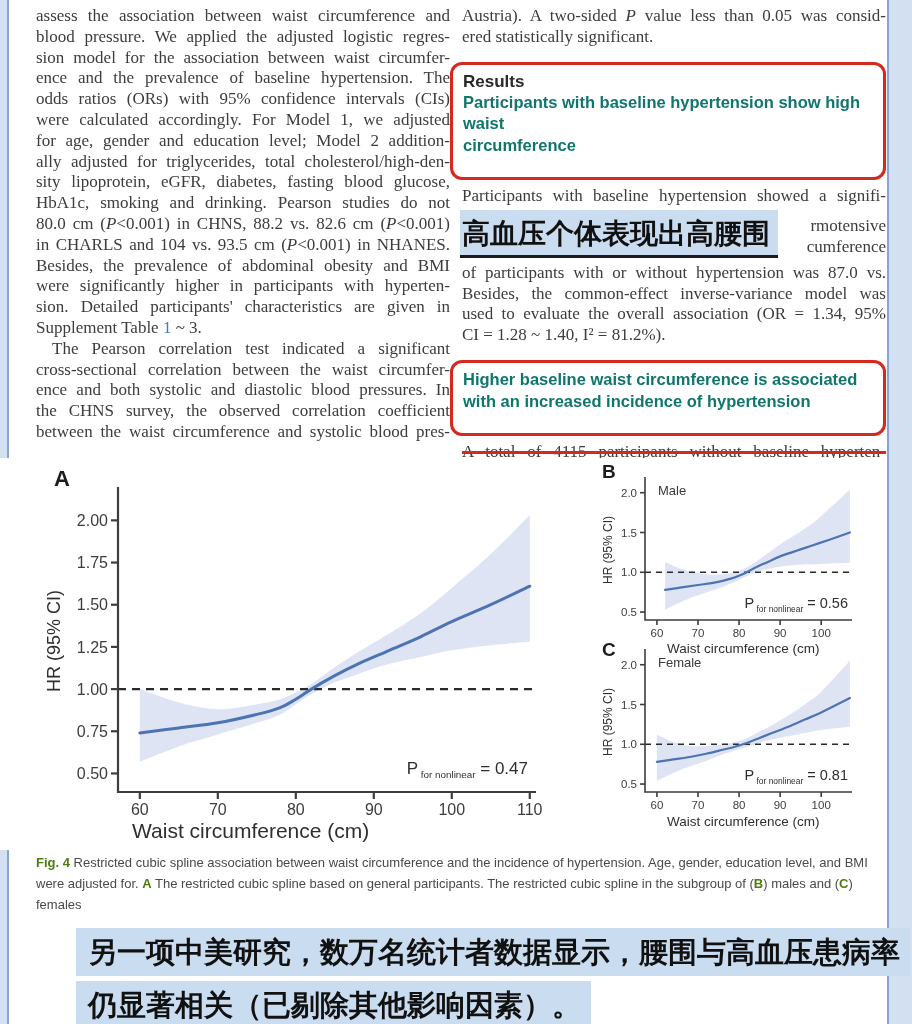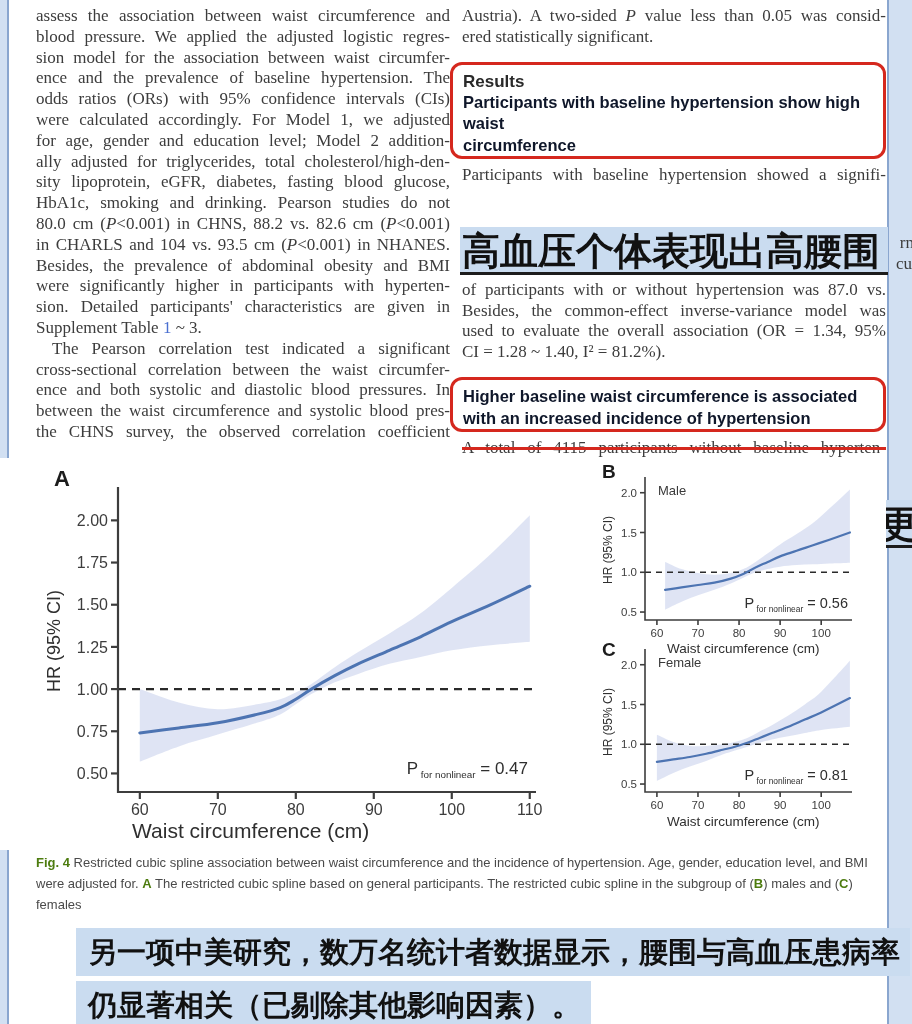--- a/index.html
+++ b/index.html
@@ -12,27 +12,27 @@
   .col-left{left:36px;width:414px;}
   .col-right{left:462px;width:424px;}
   .line{font:17px/20.8px "Liberation Serif",serif;color:#3c3c3c;
         text-align:justify;text-align-last:justify;white-space:normal;}
   .line.short{text-align-last:auto;}
   .line.ind{text-indent:16px;}
   .line .it{font-style:italic;}
   .line .link{color:var(--link-blue,#4a6fd0);}
   .line.struck{text-decoration:line-through;text-decoration-color:var(--accent-red,#d5281e);text-decoration-thickness:3px;}
   .redbox{border:3.5px solid var(--accent-red,#d5281e);border-radius:12px;
-          padding:6px 10px 0 10px;margin:14px 0 6px -12px;}
+          padding:6px 10px 21px 10px;margin:14px 0 6px -12px;}
   .redbox .rb-heading{font:700 17px/21px "Liberation Sans",sans-serif;color:#2a2a2a;}
-  .redbox .rb-line{font:700 16.5px/21.5px "Liberation Sans",sans-serif;color:#0f172a;}
+  .redbox .rb-line{font:700 16.5px/21.5px "Liberation Sans",sans-serif;color:#0f766e;}
   .ann{display:flex;align-items:flex-end;gap:8px;margin:3px 0 5px -2px;}
-  .ann-text{font-family:"Liberation Sans",sans-serif;font-size:38px;line-height:42px;
+  .ann-text{font-family:"Liberation Sans",sans-serif;font-size:28px;line-height:42px;
             font-weight:700;color:#111;background:var(--highlight-blue,#cadcf0);
-            border-bottom:3px solid #1c1c1c;padding:3px 8px 0 2px;white-space:nowrap;margin-top:38px;}
+            border-bottom:3px solid #1c1c1c;padding:3px 8px 0 2px;white-space:nowrap;}
   .ann-frags{flex:1;display:flex;flex-direction:column;text-align:right;
              font:17px/20.8px "Liberation Serif",serif;color:#3c3c3c;}
   .figure{position:absolute;left:0;top:458px;width:886px;height:392px;background:#fff;}
   .spline-panel{position:absolute;}
   #panel-a{left:38px;top:2px;width:510px;height:386px;}
   #panel-b{left:600px;top:2px;width:292px;height:196px;}
   #panel-c{left:600px;top:174px;width:292px;height:214px;}
   .caption{position:absolute;left:36px;top:852px;width:846px;
            font:13px/21px "Liberation Sans",sans-serif;color:#4a4a4a;}
   .caption b{color:#4d7c0f;}
@@ -61,22 +61,22 @@
     <div class="line">HbA1c, smoking and drinking. Pearson studies do not</div>
     <div class="line"><span>80.0 cm (</span><span class="it">P</span><span>&lt;0.001) in CHNS, 88.2 vs. 82.6 cm (</span><span class="it">P</span><span>&lt;0.001)</span></div>
     <div class="line"><span>in CHARLS and 104 vs. 93.5 cm (</span><span class="it">P</span><span>&lt;0.001) in NHANES.</span></div>
     <div class="line">Besides, the prevalence of abdominal obesity and BMI</div>
     <div class="line">were significantly higher in participants with hyperten-</div>
     <div class="line">sion. Detailed participants' characteristics are given in</div>
     <div class="line short"><span>Supplement Table </span><span class="link">1</span><span> ~ 3.</span></div>
     <div class="line ind">The Pearson correlation test indicated a significant</div>
     <div class="line">cross-sectional correlation between the waist circumfer-</div>
     <div class="line">ence and both systolic and diastolic blood pressures. In</div>
+    <div class="line">the CHNS survey, the observed correlation coefficient</div>
     <div class="line">between the waist circumference and systolic blood pres-</div>
-    <div class="line">the CHNS survey, the observed correlation coefficient</div>
   </div>
 <div class="col col-right" id="col-right">
     <div class="line"><span>Austria). A two-sided </span><span class="it">P</span><span> value less than 0.05 was consid-</span></div>
     <div class="line short">ered statistically significant.</div>
     <div class="redbox">
       <div class="rb-heading">Results</div>
       <div class="rb-line">Participants with baseline hypertension show high waist</div>
       <div class="rb-line">circumference</div>
     </div>
     <div class="line">Participants with baseline hypertension showed a signifi-</div>

